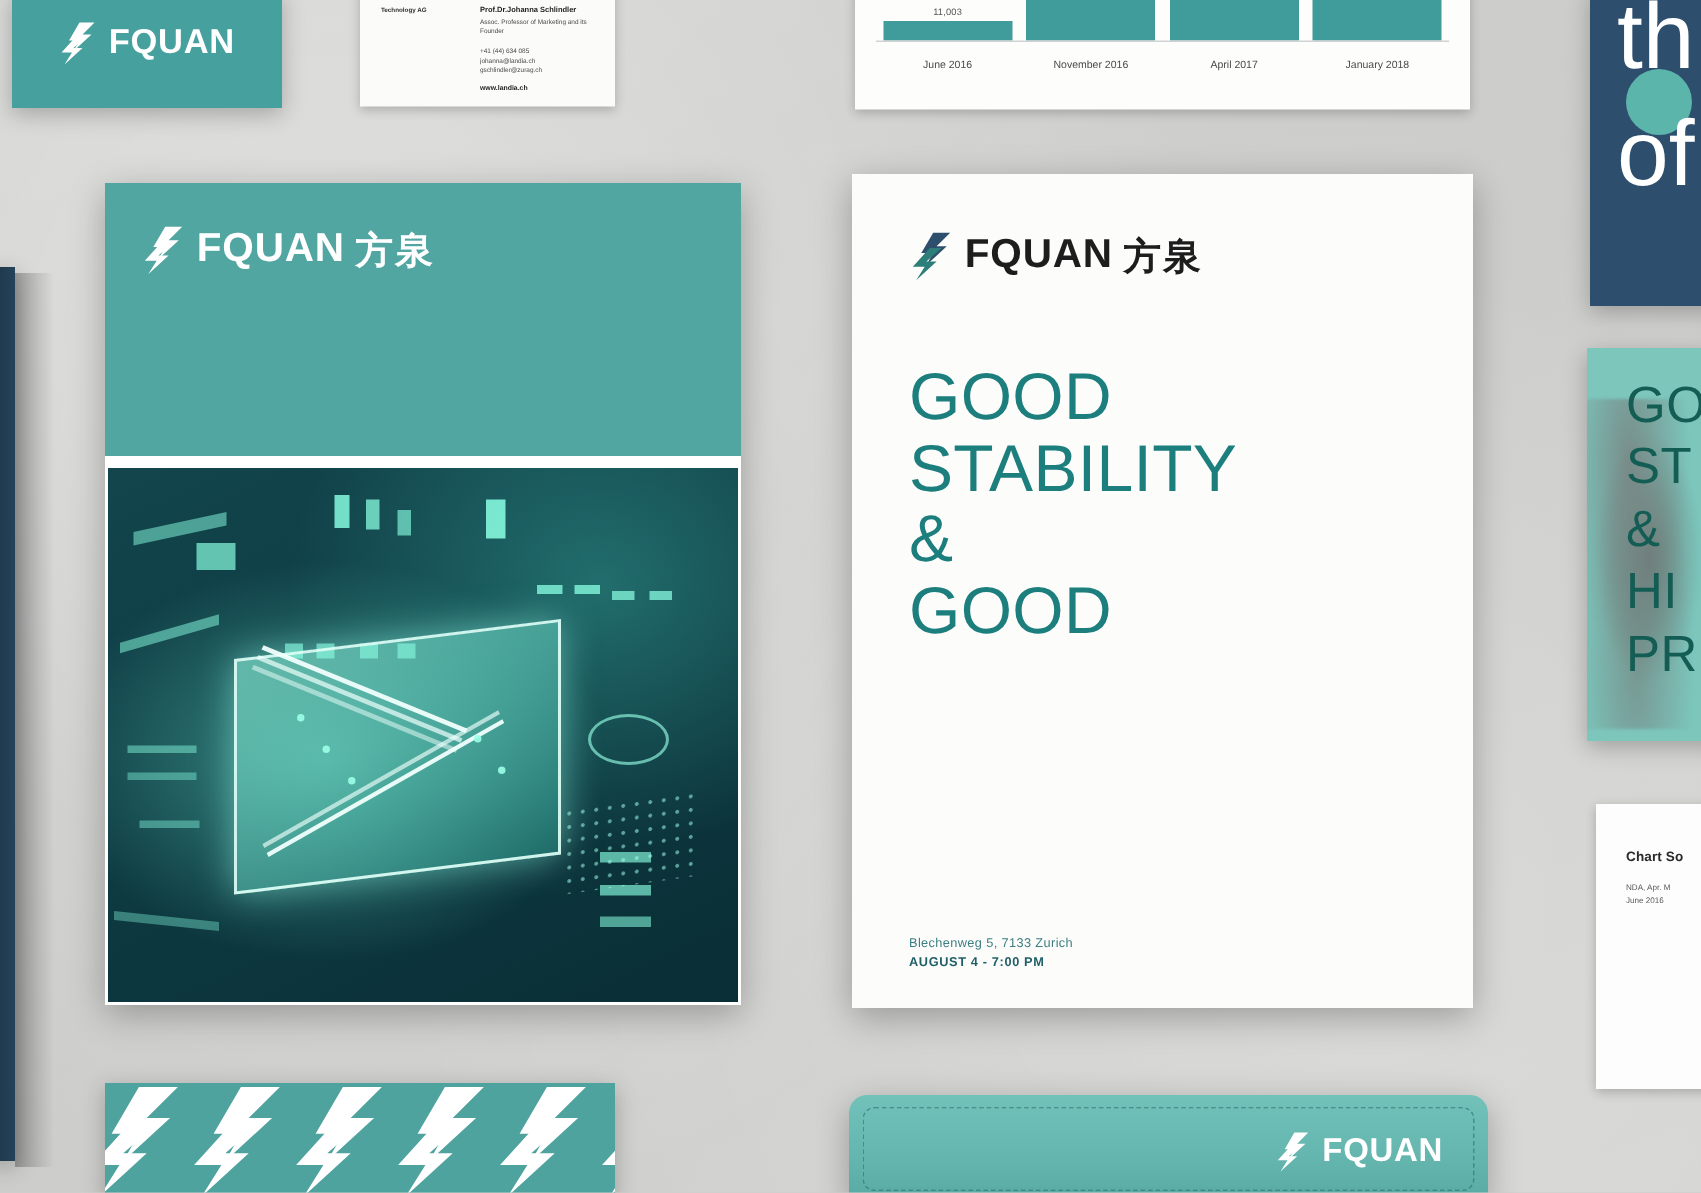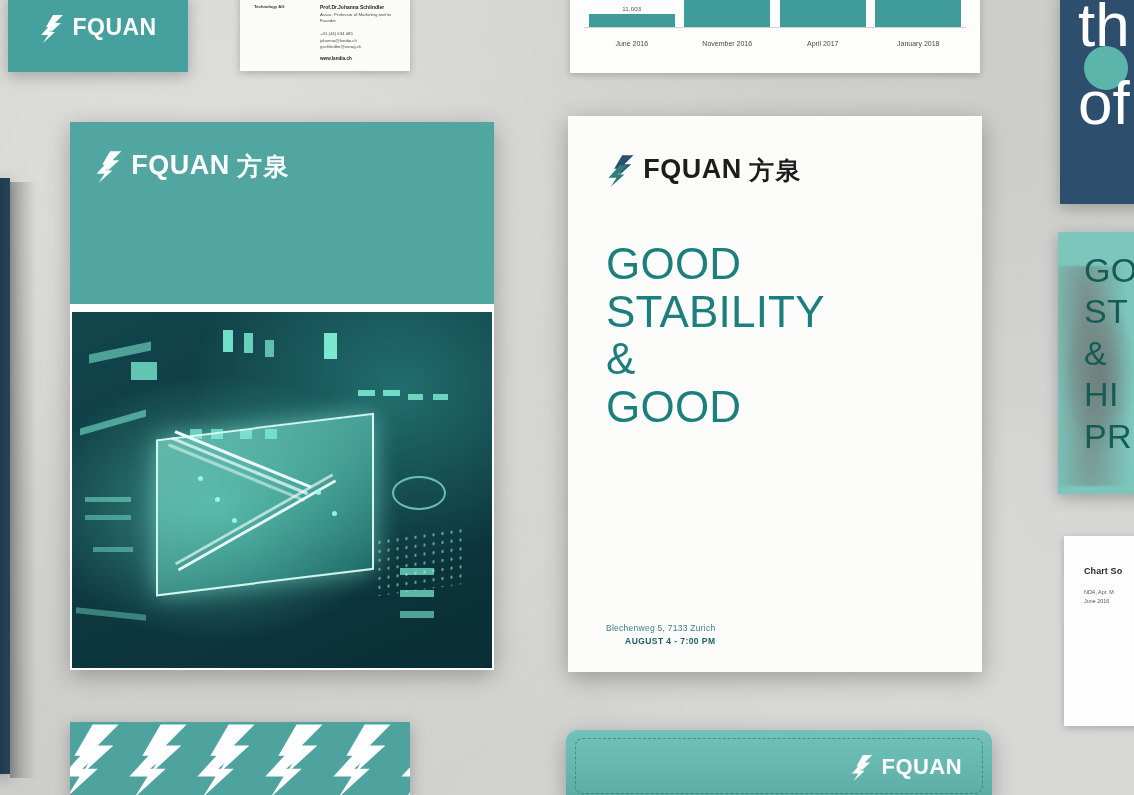--- a/index.html
+++ b/index.html
@@ -120,21 +120,21 @@
     background:#fcfcfb; padding:38px 0 0 38px;
   }
   #poster .hl{
     margin-top:48px;
     font-size:44px; line-height:1.08; font-weight:400;
     color:#1c7f7d; letter-spacing:.005em;
   }
   #poster .foot{ position:absolute; left:38px; bottom:26px; }
   #poster .addr{ font-size:8.5px; color:#3d7e82; letter-spacing:.03em; }
   #poster .time{ font-size:8.5px; color:#1f5f66; font-weight:700;
-                 letter-spacing:.05em; margin-top:3px;text-align:right; }
+                 letter-spacing:.05em; margin-top:3px; }
 
   
   #navy{
     left:1060px; top:-8px; width:96px; height:212px;
     background:#2d4f6d; overflow:hidden;
   }
   #navy .t1{ position:absolute; left:18px; top:4px; font-size:62px;
              color:#fff; font-weight:400; line-height:.95; }
   #navy .t2{ position:absolute; left:18px; top:82px; font-size:62px;
              color:#fff; font-weight:400; line-height:.95; }

